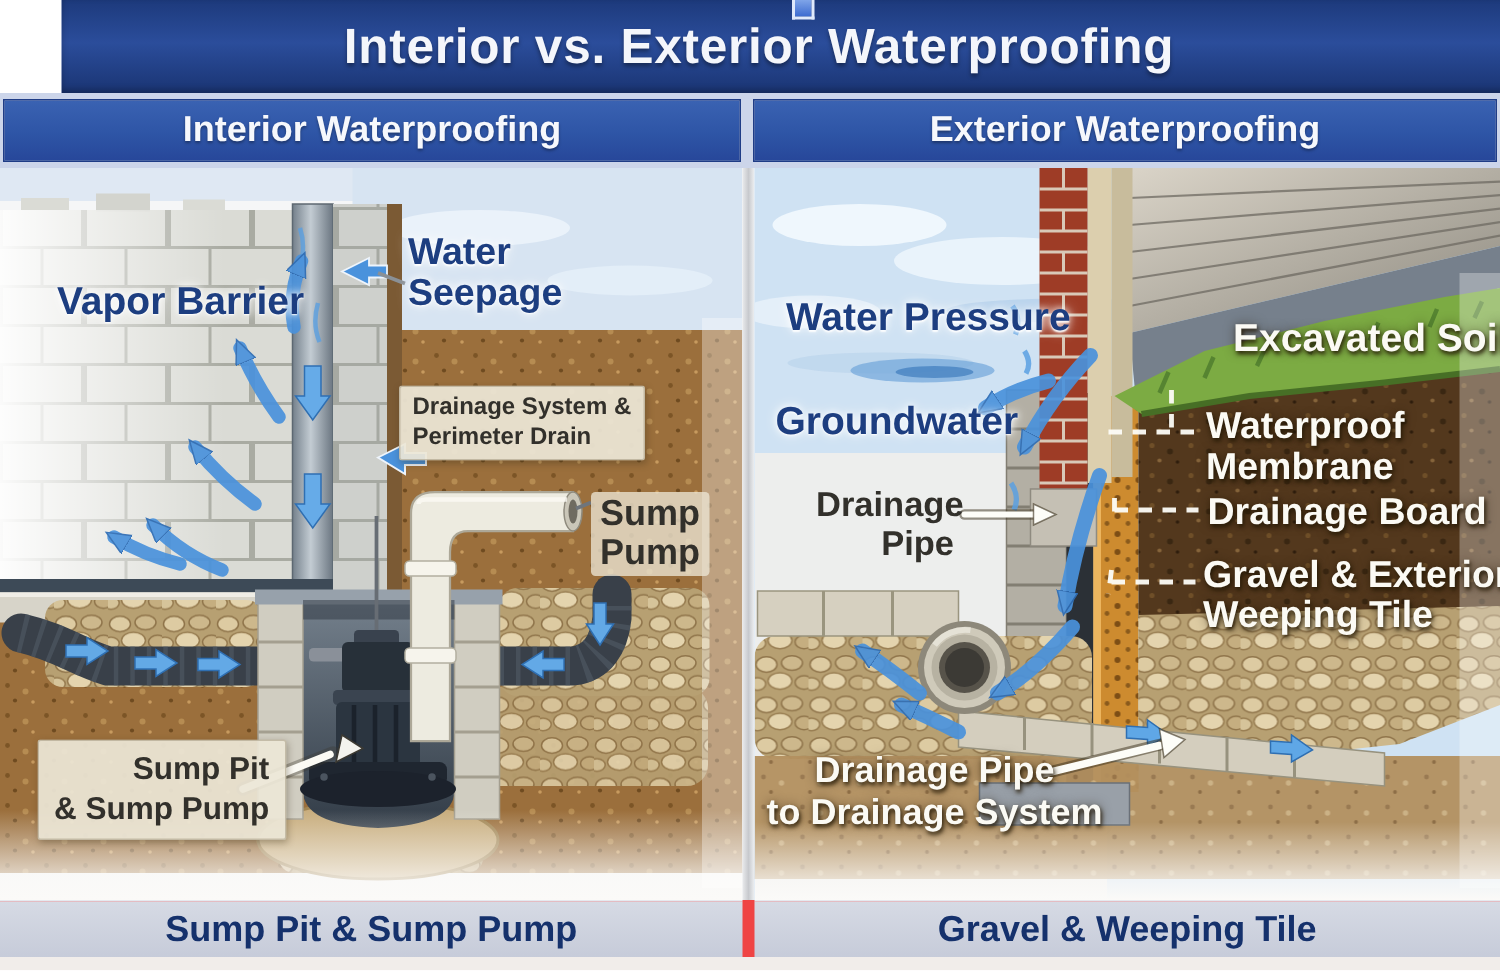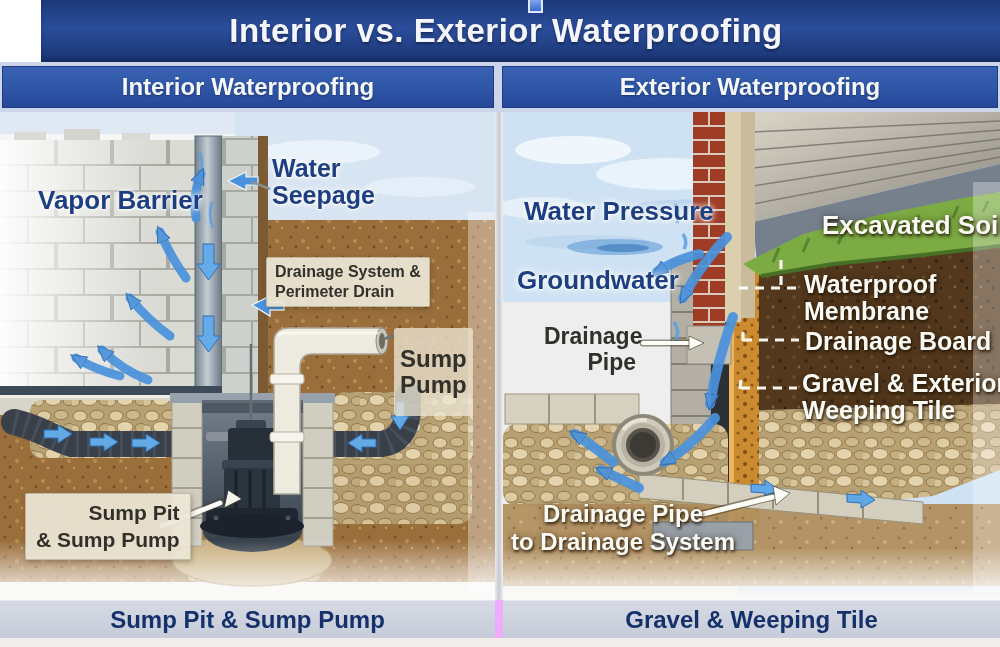--- a/index.html
+++ b/index.html
@@ -33,21 +33,21 @@
     background:linear-gradient(90deg,#e9eaec,#c7c9cd 50%,#eef0f2);}
   .panel svg{position:absolute;left:0;top:0;}
   
   .lbl{position:absolute;font-weight:bold;white-space:nowrap;line-height:1.08;}
   .navy{color:#1d3e80;text-shadow:0 0 5px rgba(255,255,255,.95),0 0 9px rgba(255,255,255,.8),0 1px 1px rgba(255,255,255,.9);}
   .whitelbl{color:#fbfaf4;text-shadow:1px 2px 3px rgba(35,24,6,.9),0 0 7px rgba(35,24,6,.5);}
   .darklbl{color:#32302b;}
   .box{background:rgba(236,230,214,.93);border:1px solid rgba(150,140,112,.45);
     box-shadow:1px 2px 5px rgba(60,48,25,.35);border-radius:2px;}
   
-  .caption-row{position:absolute;left:0;top:600px;width:1000px;height:38px;background:#f0abfc;}
+  .caption-row{position:absolute;left:0;top:600px;width:1000px;height:38px;background:#ef4444;}
   .caption{position:absolute;top:0;height:38px;display:flex;align-items:center;justify-content:center;
     background:linear-gradient(180deg,#d6dae4 0%,#c6cbd9 100%);border-top:1px solid #e6e9ef;}
   .caption span{color:#15316c;font-size:24px;font-weight:bold;}
   .cap-left{left:0;width:495px;}
   .cap-right{left:503px;width:497px;}
   .bottom-strip{position:absolute;left:0;top:638px;width:1000px;height:9px;background:#f1edea;}
 </style>
 </head>
 <body>
 
@@ -226,21 +226,21 @@
 
       <div class="lbl navy" style="left:38px;top:74px;font-size:26px;">Vapor Barrier</div>
       <div class="lbl navy" style="left:272px;top:43px;font-size:25px;">
         <div>Water</div>
         <div>Seepage</div>
       </div>
       <div class="lbl darklbl box" style="left:266px;top:145px;font-size:16px;padding:4px 8px;line-height:1.25;">
         <div>Drainage System &amp;</div>
         <div>Perimeter Drain</div>
       </div>
-      <div class="lbl darklbl" style="left:394px;top:216px;font-size:24px;background:rgba(236,229,212,.78);padding:18px 6px;border-radius:3px;">
+      <div class="lbl darklbl" style="left:394px;top:216px;font-size:24px;background:rgba(236,229,212,.78);padding:2px 6px;border-radius:3px;">
         <div>Sump</div>
         <div>Pump</div>
       </div>
       <div class="lbl darklbl box" style="left:25px;top:381px;font-size:21px;padding:5px 10px;text-align:right;line-height:1.3;">
         <div>Sump Pit</div>
         <div>&amp; Sump Pump</div>
       </div>
     </div>
 
     <div class="v-divider"></div>

